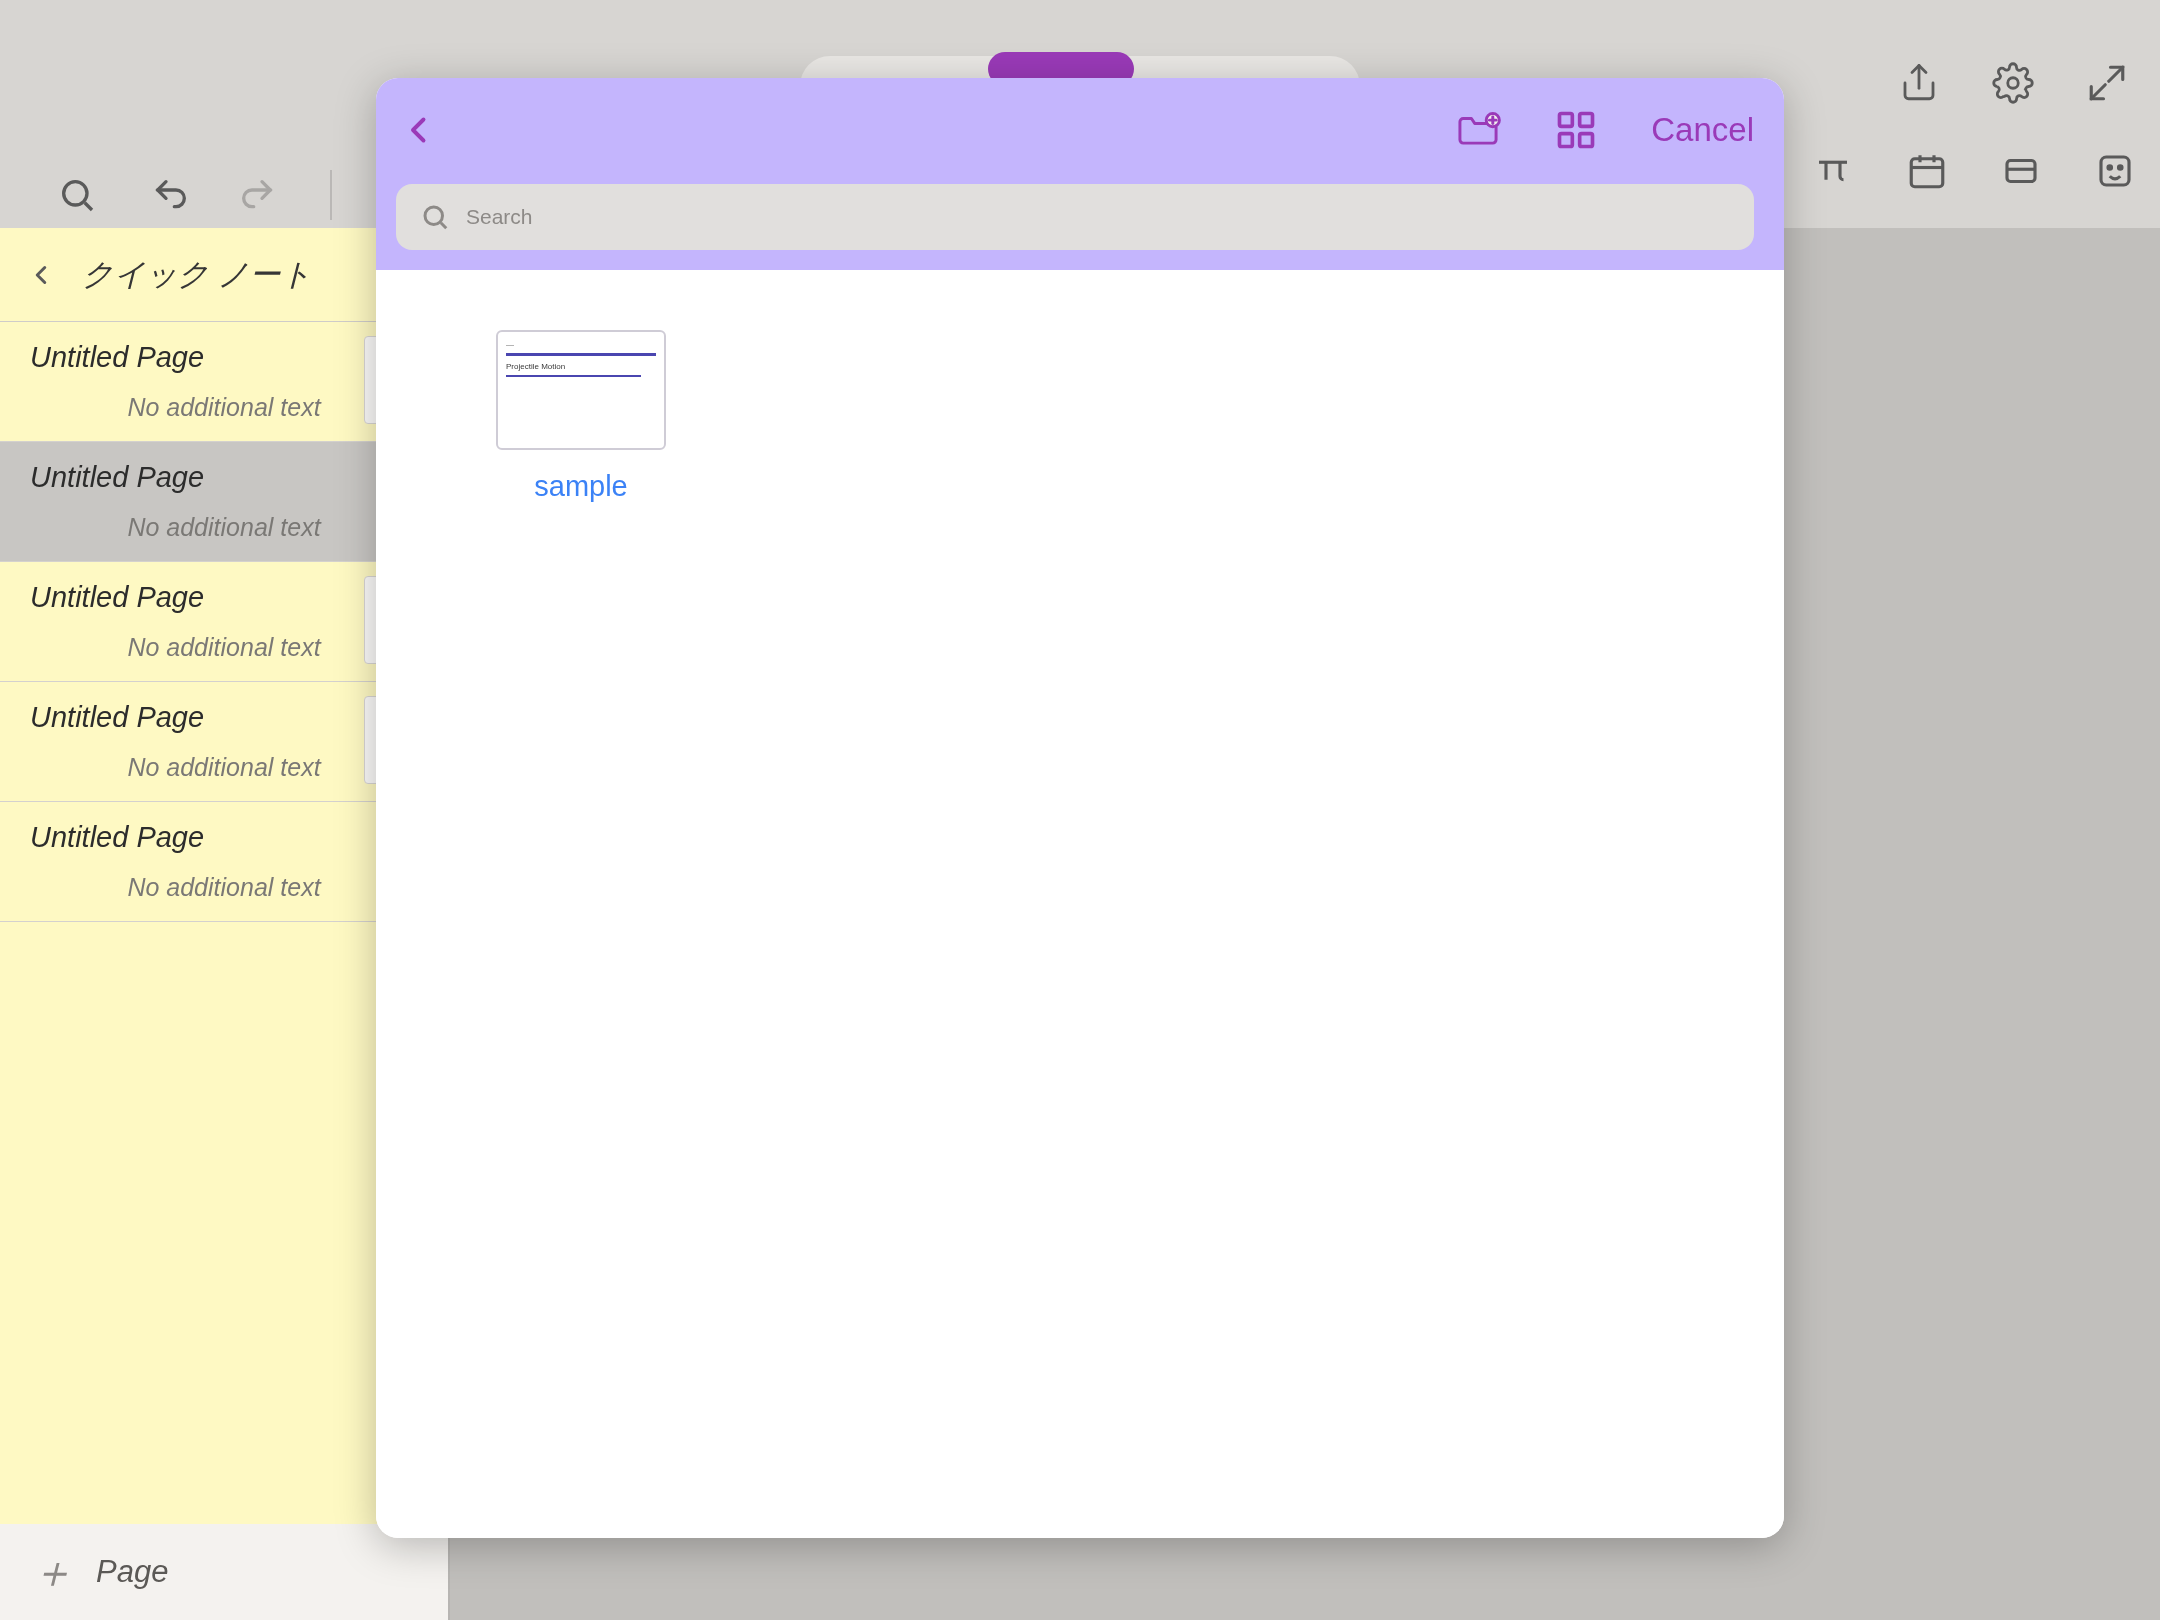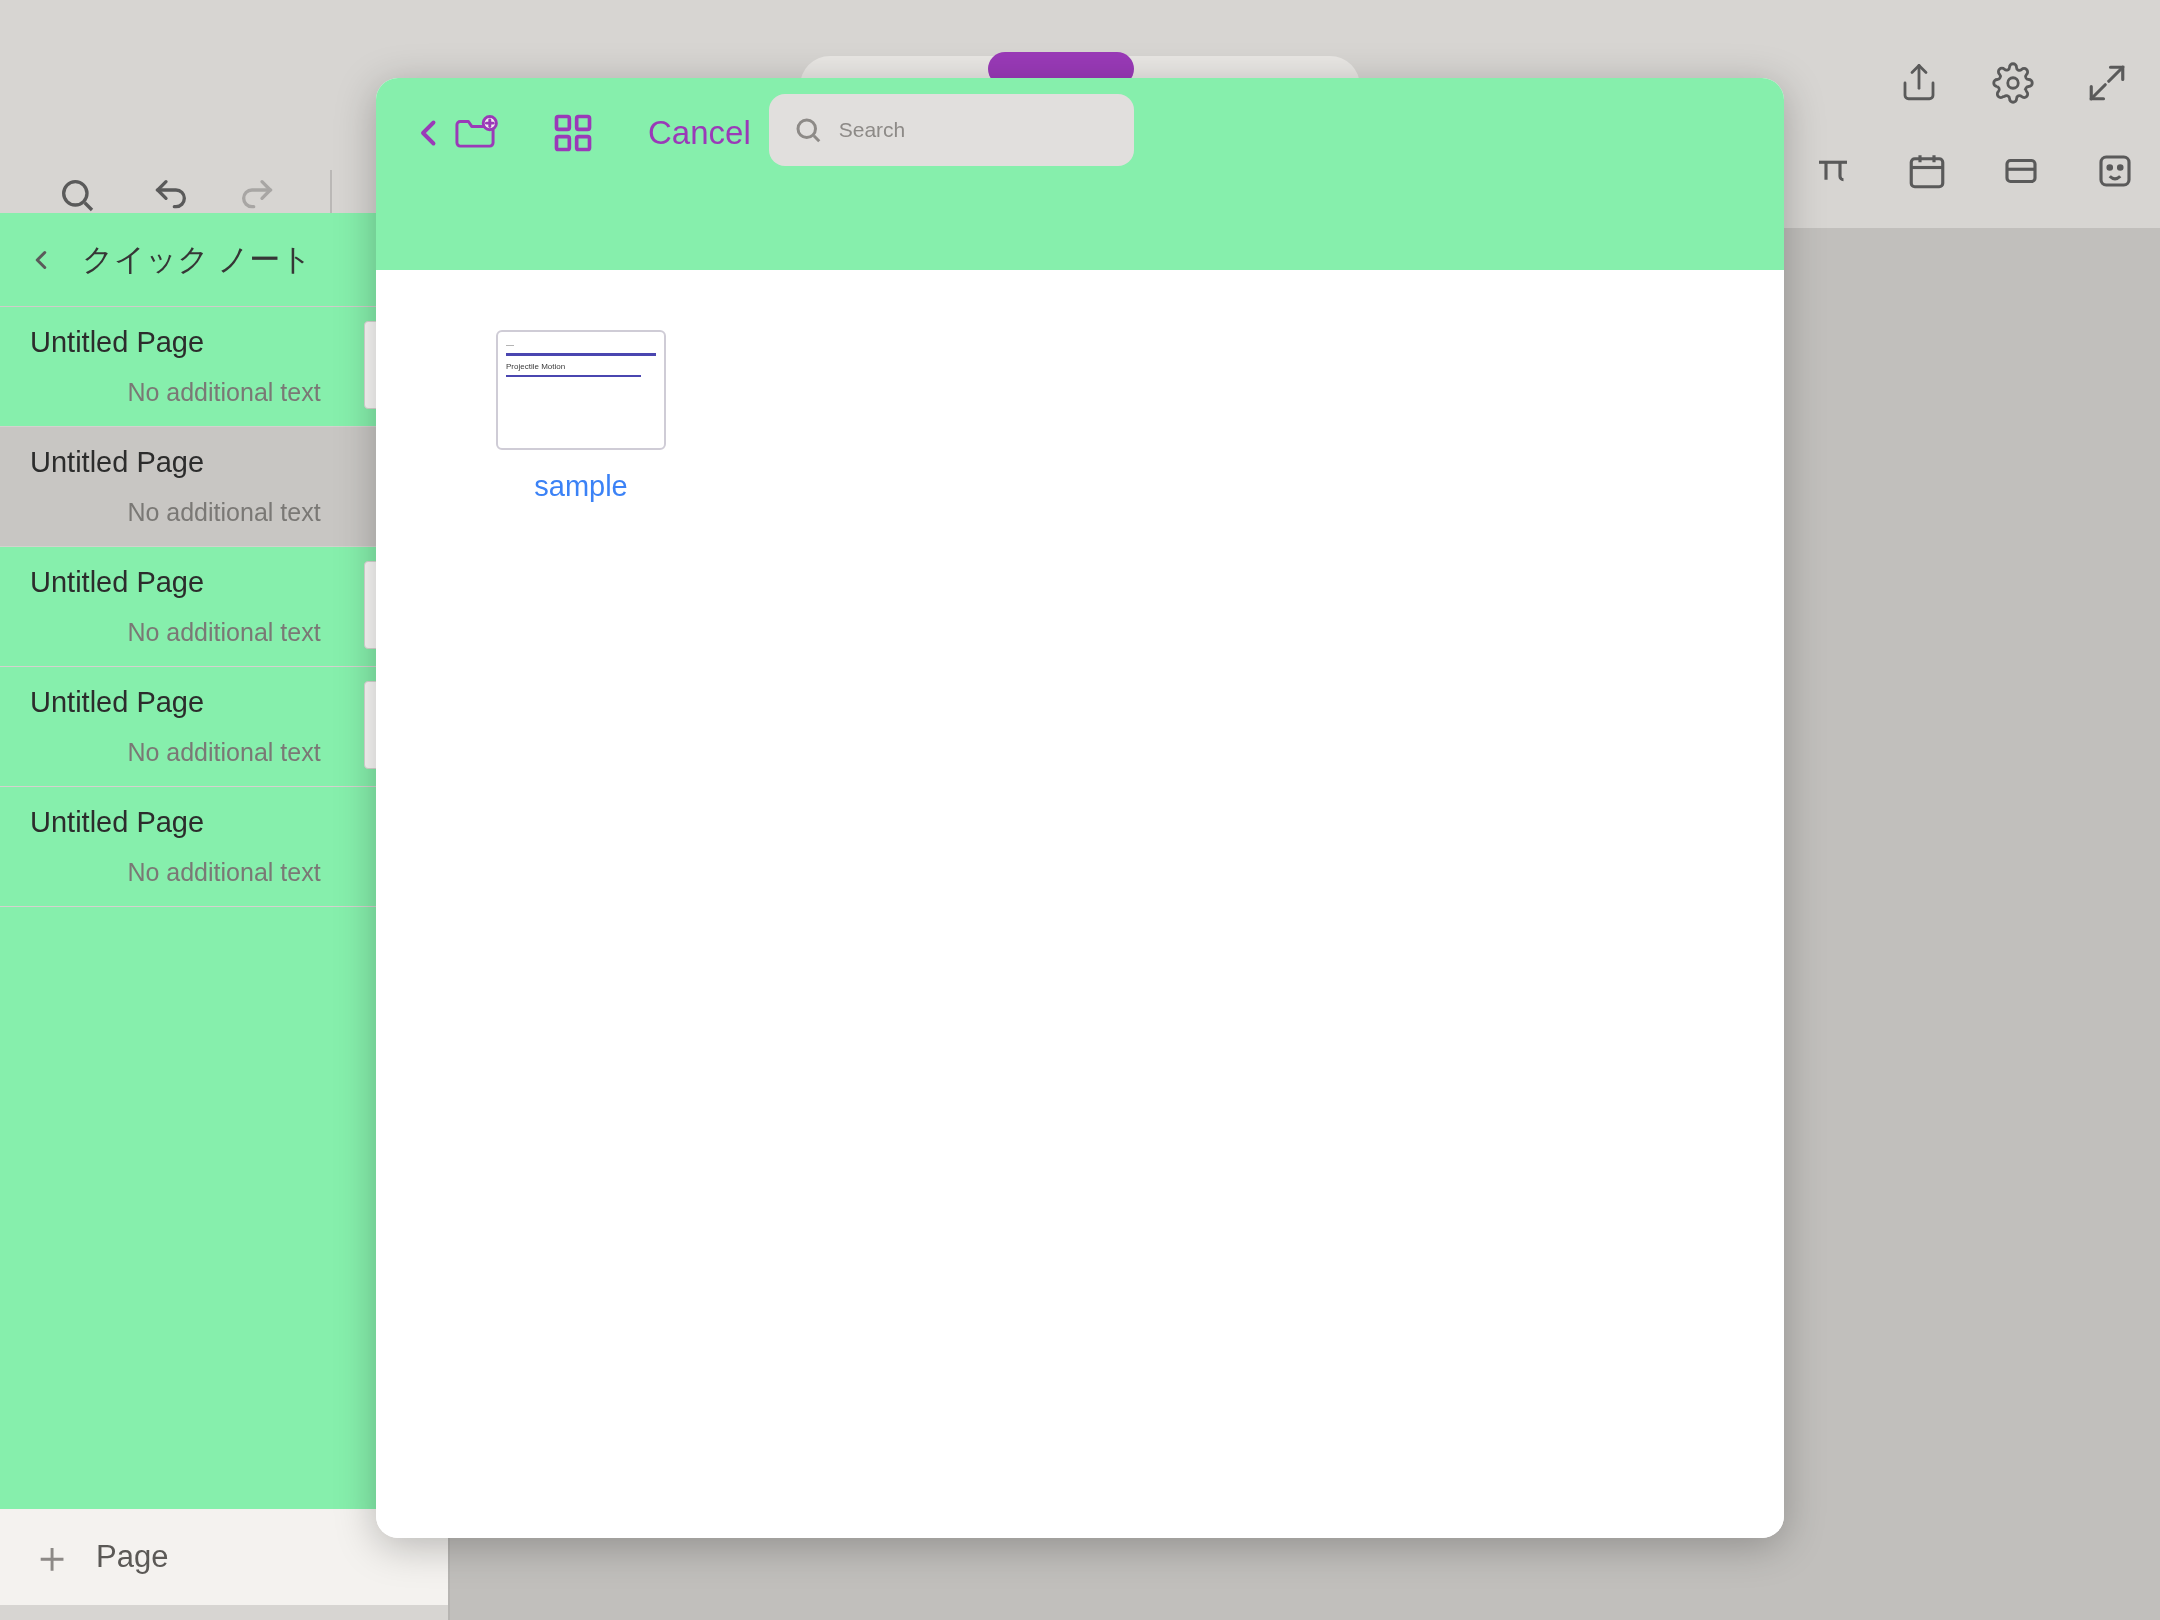--- a/index.html
+++ b/index.html
@@ -4,36 +4,36 @@
 <style>
 * { box-sizing: border-box; margin: 0; padding: 0; }
 html, body { width: 2160px; height: 1620px; font-family: -apple-system, "Helvetica Neue", sans-serif; overflow: hidden; }
 .app { width: 2160px; height: 1620px; background: #d7d5d2; position: relative; }
 .topbar { height: 64px; display: flex; align-items: center; padding: 0 20px; }
 .top-icons-right { position: absolute; top: 60px; right: 30px; display: flex; gap: 48px; }
 .top-icons-right .ic, .toolbar .ic { color: #5a5a5a; }
 .ic { width: 46px; height: 46px; display: flex; align-items: center; justify-content: center; }
 .toolbar { height: 90px; display: flex; align-items: center; padding: 0 30px; gap: 40px; }
 .toolbar .sep { width: 2px; height: 50px; background: #bab8b6; margin: 0 10px; }
-.sidebar { position: absolute; left: 0; top: 213px; width: 448px; height: calc(1620px - 228px); background: #86efac; }
+.sidebar { position: absolute; left: 0; top: 228px; width: 448px; height: calc(1620px - 228px); background: #fef9c3; font-style: italic; }
 .side-header { height: 94px; display: flex; align-items: center; padding: 0 18px; gap: 18px; border-bottom: 1px solid #cfccc9; }
 .side-header .title { font-size: 31px; color: #363636; }
 .note-item { height: 120px; padding: 14px 30px; border-bottom: 1px solid #d4d1ce; position: relative; display: flex; flex-direction: column; justify-content: center; gap: 19px; }
 .note-item.selected { background: #c8c6c3; }
 .note-item .nt { font-size: 29px; color: #2c2c2c; white-space: nowrap; overflow: hidden; text-overflow: ellipsis; }
 .note-item .ns { font-size: 25px; color: #7a7875; white-space: nowrap; overflow: hidden; text-overflow: ellipsis; text-align: center; }
 .note-item .thumb { position: absolute; right: 34px; top: 14px; width: 50px; height: 88px; background: #fbfaf9; border: 1px solid #d9d6d3; border-radius: 4px; }
 .side-footer { position: absolute; left: 0; bottom: 0; width: 100%; height: 96px; background: #f4f2ef; display: flex; align-items: center; gap: 22px; padding: 0 30px; }
 .side-footer .plus { font-size: 44px; color: #8c8986; font-weight: 300; }
 .side-footer .lab { font-size: 31px; color: #5b5956; }
 .canvas { position: absolute; left: 448px; top: 228px; right: 0; bottom: 0; background: #c1bfbc; border-left: 2px solid #b7b5b2; }
 .right-tools { position: absolute; right: 22px; top: 148px; display: flex; gap: 48px; }
 .overlay { position: absolute; inset: 0; background: rgba(0,0,0,0.0); }
 .modal { position: absolute; left: 376px; top: 78px; width: 1408px; height: 1460px; background: #fff; border-radius: 22px; box-shadow: 0 8px 40px rgba(0,0,0,0.25); overflow: hidden; display: flex; flex-direction: column; }
-.modal-header { height: 192px; background: #86efac; padding: 16px 30px 20px 30px; display: flex; gap: 18px; }
+.modal-header { height: 192px; background: #c4b5fd; padding: 16px 30px 20px 20px; display: flex; flex-direction: column; gap: 18px; }
 .modal-top { height: 78px; display: flex; align-items: center; justify-content: space-between; }
 .modal-top-left { display: flex; align-items: center; gap: 20px; }
 .modal-top-right { display: flex; align-items: center; gap: 52px; }
 .modal-top-right .action { color: #9a3ab8; }
 .modal-top-right .cancel { font-size: 33px; color: #9a3ab8; }
 .search-bar { height: 72px; background: #e1dfdd; border-radius: 16px; display: flex; align-items: center; padding: 0 24px; gap: 16px; }
 .search-bar input { flex: 1; border: none; background: transparent; font-size: 21px; color: #3a3a3a; outline: none; }
 .search-bar input::placeholder { color: #8d8a87; }
 .modal-body { flex: 1; background: #fff; padding: 60px 120px; }
 .file-grid { display: flex; flex-wrap: wrap; gap: 60px; }

